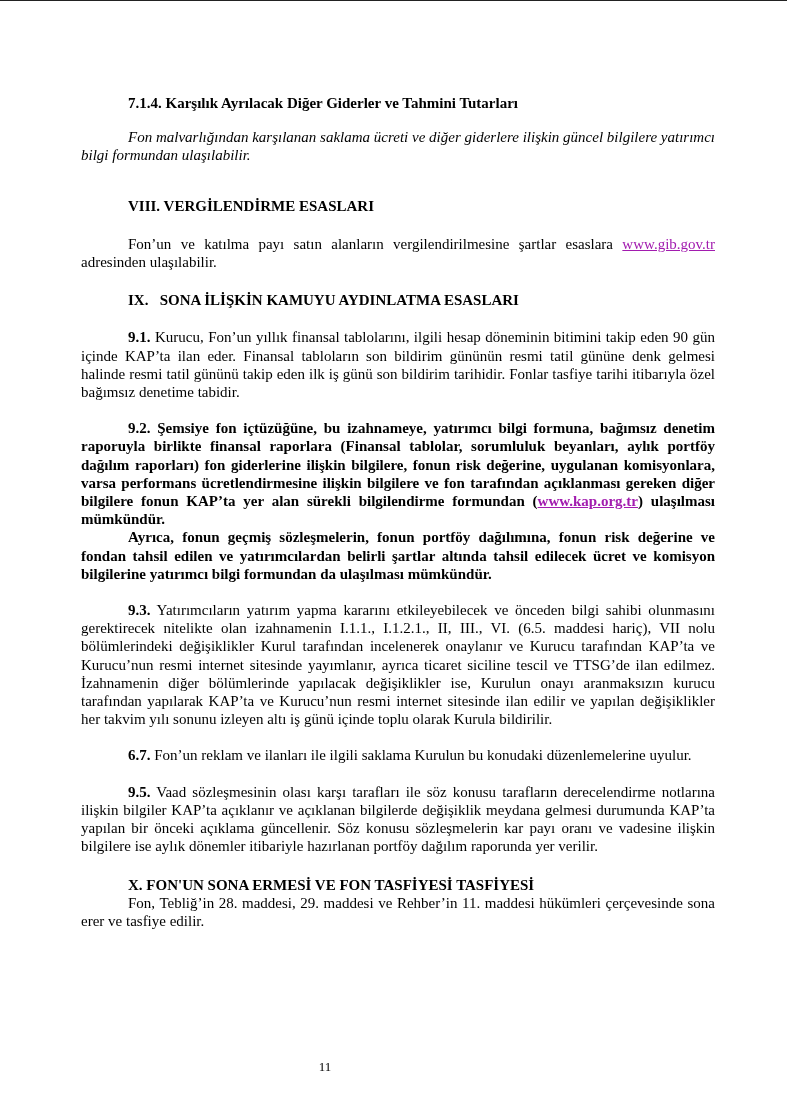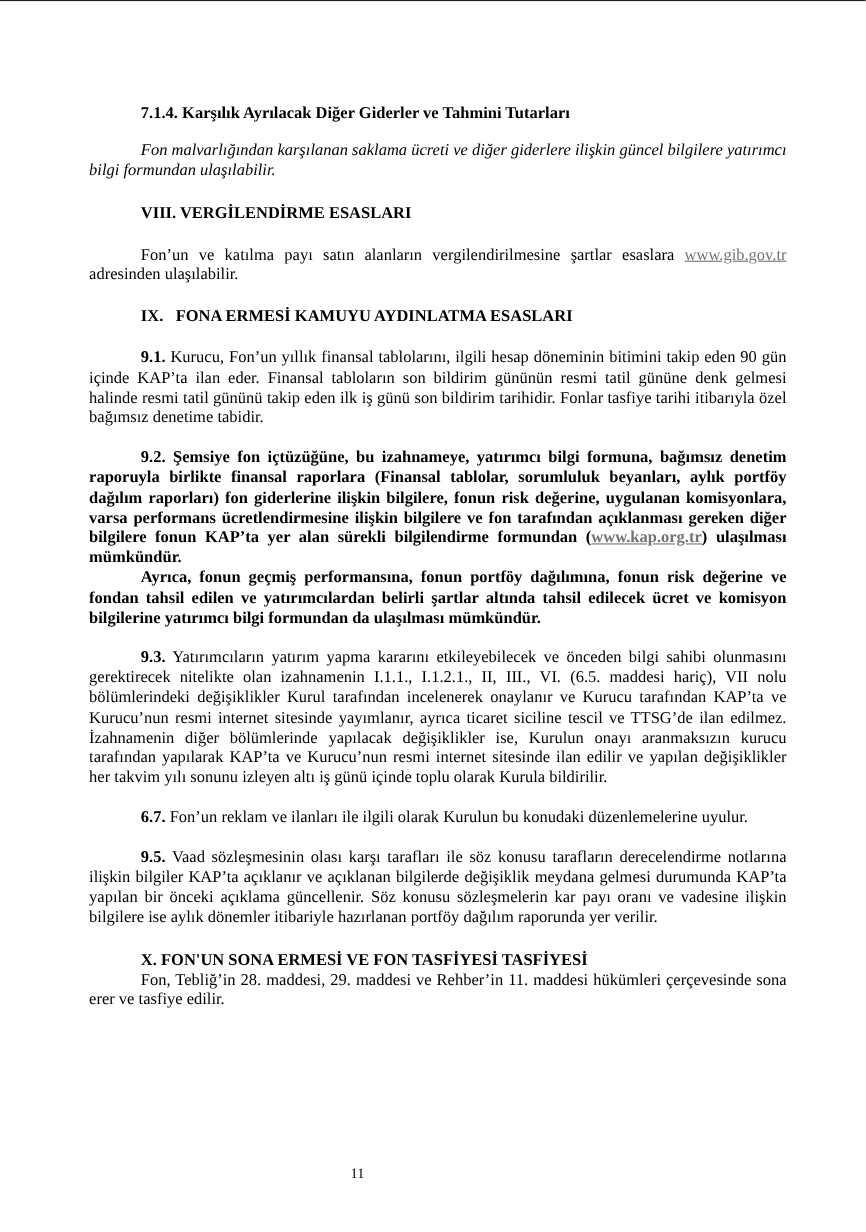--- a/index.html
+++ b/index.html
@@ -9,45 +9,45 @@
     color: #000;
   }
   .topline { position: absolute; left: 0; top: 0; width: 787px; height: 1px; background: #222; }
   .page {
     position: absolute; left: 81px; top: 94px; width: 634px;
     font-size: 15px; line-height: 18.2px;
   }
   .h { font-weight: bold; margin: 0 0 0 47px; }
   .p { text-align: justify; text-indent: 47px; margin: 0; }
   .bold { font-weight: bold; }
-  a { color: #737373; text-decoration: underline; }
+  a { color: #a21caf; text-decoration: underline; }
   .pageno { position: absolute; top: 1059px; left: 0; width: 650px; text-align: center; font-size: 13px; }
 </style>
 </head>
 <body>
 
 <div class="topline"></div>
 
 <div class="page">
   <p class="h" style="margin-top:0;">7.1.4. Karşılık Ayrılacak Diğer Giderler ve Tahmini Tutarları</p>
   <p class="p" style="margin-top:16px;font-style:italic;">Fon malvarlığından karşılanan saklama ücreti ve diğer giderlere ilişkin güncel bilgilere yatırımcı bilgi formundan ulaşılabilir.</p>
 
-  <p class="h" style="margin-top:20px;">VIII. VERGİLENDİRME ESASLARI</p>
+  <p class="h" style="margin-top:32px;">VIII. VERGİLENDİRME ESASLARI</p>
   <p class="p" style="margin-top:20px;"><span>Fon’un ve katılma payı satın alanların vergilendirilmesine şartlar esaslara </span><a>www.gib.gov.tr</a><span> adresinden ulaşılabilir.</span></p>
 
-  <p class="h" style="margin-top:20px; white-space:pre;">IX.   FONA ERMESİ KAMUYU AYDINLATMA ESASLARI</p>
+  <p class="h" style="margin-top:20px; white-space:pre;">IX.   SONA İLİŞKİN KAMUYU AYDINLATMA ESASLARI</p>
 
   <p class="p" style="margin-top:19px;"><span class="bold">9.1.</span><span> Kurucu, Fon’un yıllık finansal tablolarını, ilgili hesap döneminin bitimini takip eden 90 gün içinde KAP’ta ilan eder. Finansal tabloların son bildirim gününün resmi tatil gününe denk gelmesi halinde resmi tatil gününü takip eden ilk iş günü son bildirim tarihidir. Fonlar tasfiye tarihi itibarıyla özel bağımsız denetime tabidir.</span></p>
 
   <p class="p bold" style="margin-top:18px;"><span>9.2. Şemsiye fon içtüzüğüne, bu izahnameye, yatırımcı bilgi formuna, bağımsız denetim raporuyla birlikte finansal raporlara (Finansal tablolar, sorumluluk beyanları, aylık portföy dağılım raporları)  fon giderlerine ilişkin bilgilere, fonun risk değerine, uygulanan komisyonlara, varsa performans ücretlendirmesine ilişkin bilgilere ve fon tarafından açıklanması gereken diğer bilgilere fonun KAP’ta yer alan sürekli bilgilendirme formundan (</span><a>www.kap.org.tr</a><span>) ulaşılması mümkündür.</span></p>
-  <p class="p bold">Ayrıca, fonun geçmiş performansına, fonun portföy dağılımına, fonun risk değerine ve fondan tahsil edilen ve yatırımcılardan belirli şartlar altında tahsil edilecek ücret ve komisyon bilgilerine yatırımcı bilgi formundan da ulaşılması mümkündür.</p>
+  <p class="p bold">Ayrıca, fonun geçmiş sözleşmelerin, fonun portföy dağılımına, fonun risk değerine ve fondan tahsil edilen ve yatırımcılardan belirli şartlar altında tahsil edilecek ücret ve komisyon bilgilerine yatırımcı bilgi formundan da ulaşılması mümkündür.</p>
 
   <p class="p" style="margin-top:18px;"><span class="bold">9.3.</span><span> Yatırımcıların yatırım yapma kararını etkileyebilecek ve önceden bilgi sahibi olunmasını gerektirecek nitelikte olan izahnamenin I.1.1., I.1.2.1., II, III., VI. (6.5. maddesi hariç), VII nolu bölümlerindeki değişiklikler Kurul tarafından incelenerek onaylanır ve Kurucu tarafından KAP’ta ve Kurucu’nun resmi internet sitesinde yayımlanır, ayrıca ticaret siciline tescil ve TTSG’de ilan edilmez. İzahnamenin diğer bölümlerinde yapılacak değişiklikler ise, Kurulun onayı aranmaksızın kurucu tarafından yapılarak KAP’ta ve Kurucu’nun resmi internet sitesinde ilan edilir ve yapılan değişiklikler her takvim yılı sonunu izleyen altı iş günü içinde toplu olarak Kurula bildirilir.</span></p>
 
-  <p class="p" style="margin-top:18px;"><span class="bold">6.7.</span><span> Fon’un reklam ve ilanları ile ilgili olarak Kurulun bu konudaki düzenlemelerine uyulur.</span></p>
+  <p class="p" style="margin-top:18px;"><span class="bold">6.7.</span><span> Fon’un reklam ve ilanları ile ilgili saklama Kurulun bu konudaki düzenlemelerine uyulur.</span></p>
 
   <p class="p" style="margin-top:18px;"><span class="bold">9.5.</span><span> Vaad sözleşmesinin olası karşı tarafları ile söz konusu tarafların derecelendirme notlarına ilişkin bilgiler KAP’ta açıklanır ve açıklanan bilgilerde değişiklik meydana gelmesi durumunda KAP’ta yapılan bir önceki açıklama güncellenir. Söz konusu sözleşmelerin kar payı oranı ve vadesine ilişkin bilgilere ise aylık dönemler itibariyle hazırlanan portföy dağılım raporunda yer verilir.</span></p>
 
   <p class="h" style="margin-top:20px;">X. FON'UN SONA ERMESİ VE FON TASFİYESİ TASFİYESİ</p>
   <p class="p" style="">Fon, Tebliğ’in 28. maddesi, 29. maddesi ve Rehber’in 11. maddesi hükümleri çerçevesinde sona erer ve tasfiye edilir.</p>
 </div>
 
 <div class="pageno">11</div>
 
 </body></html>

